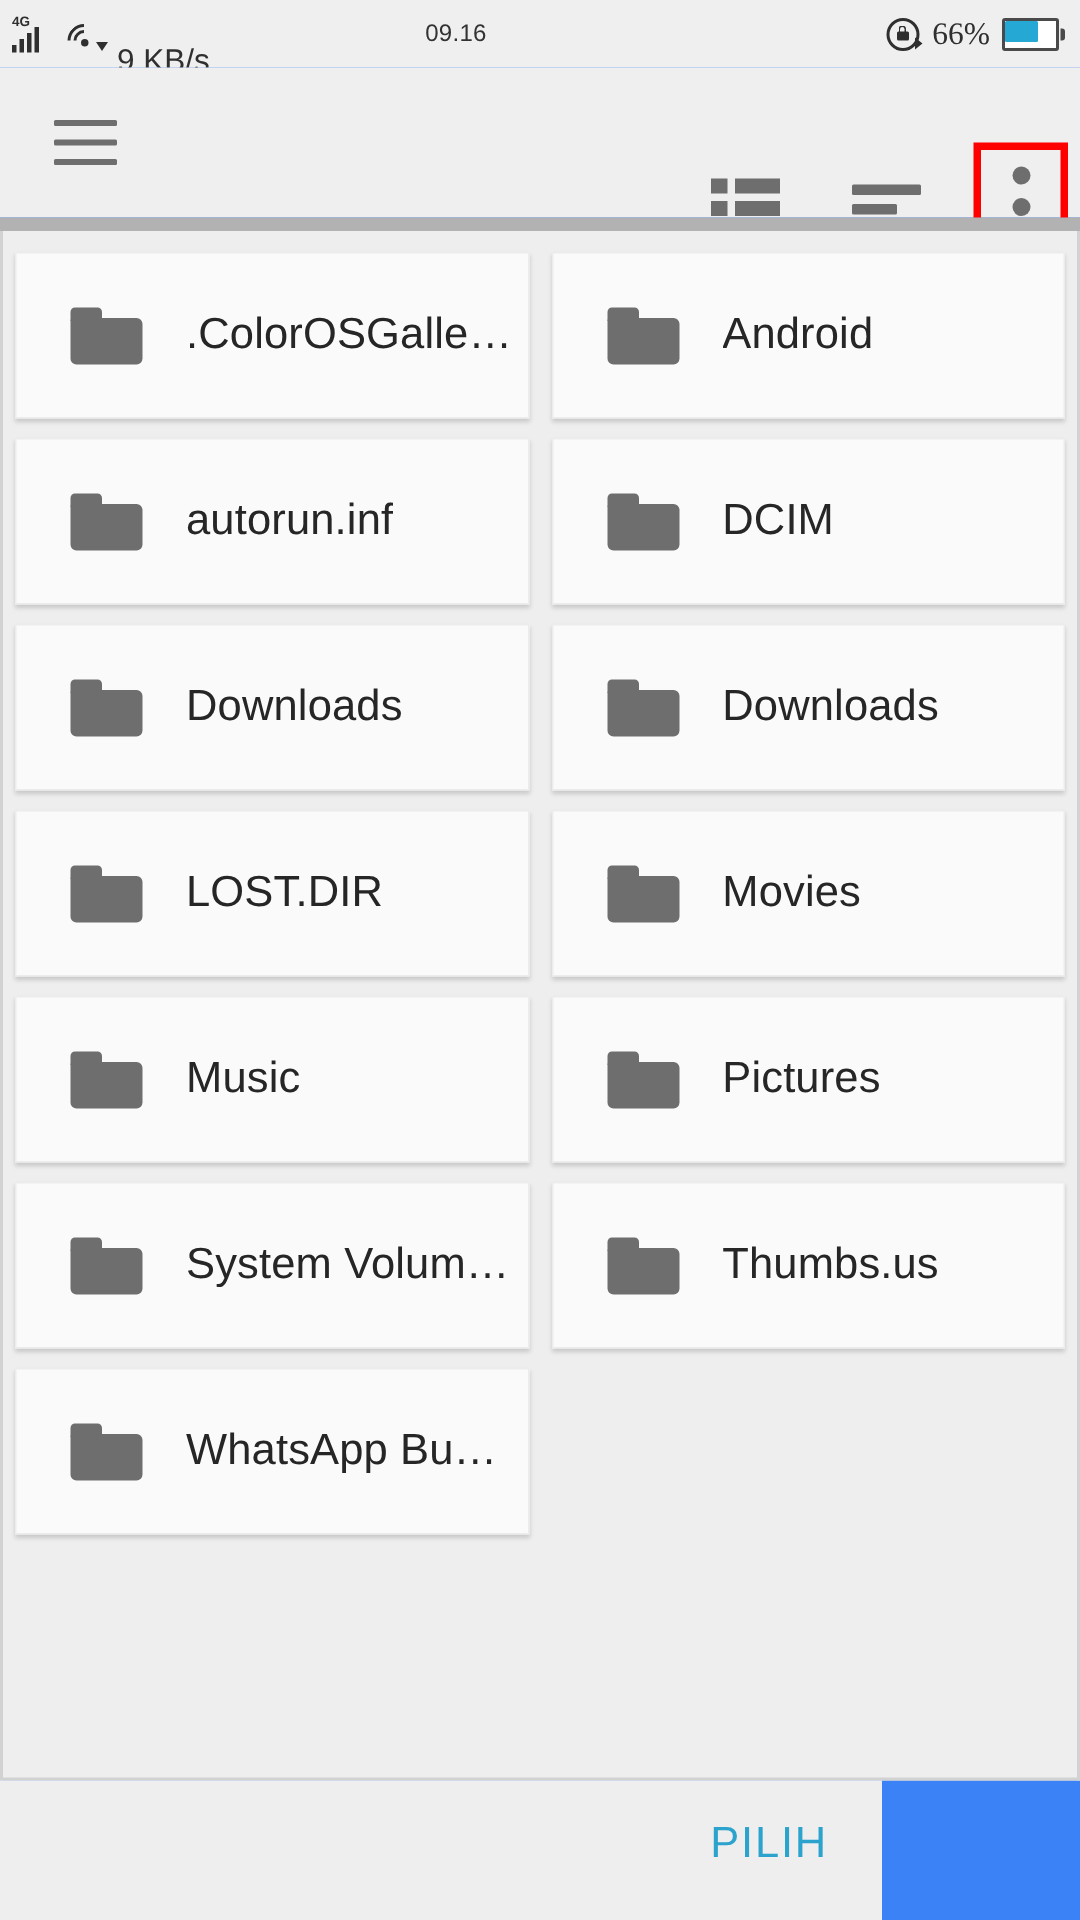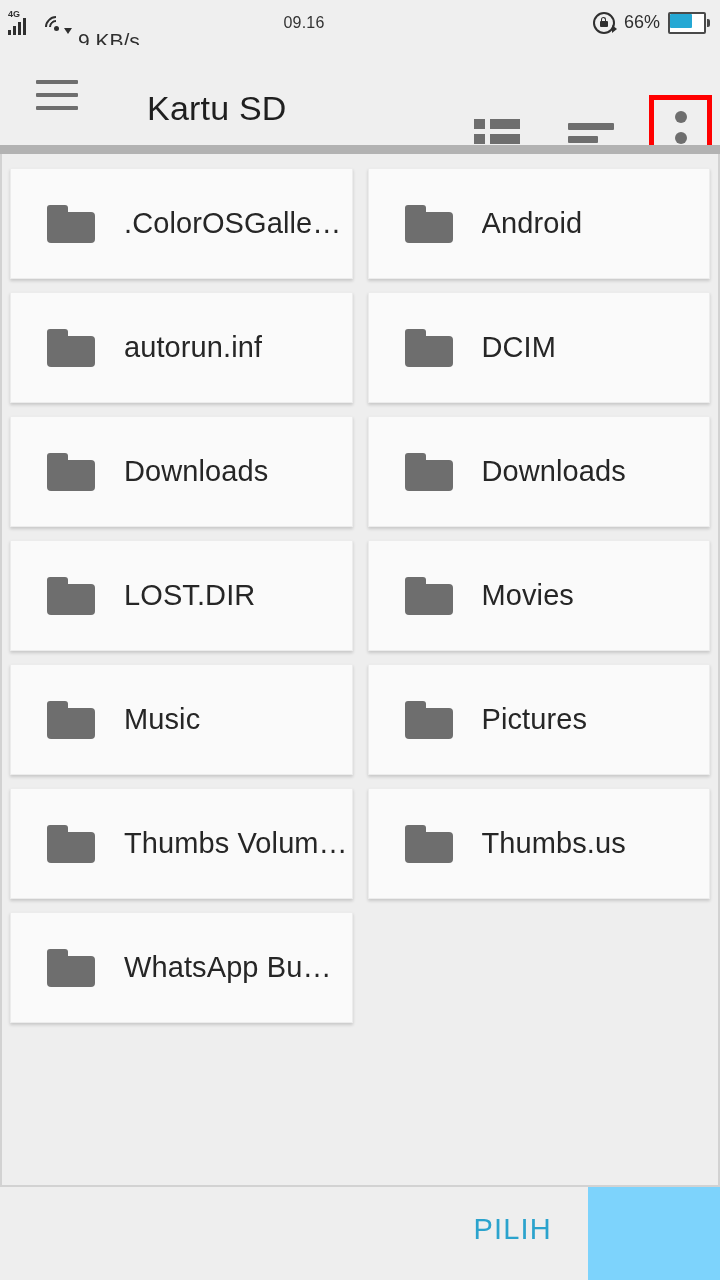--- a/index.html
+++ b/index.html
@@ -5,21 +5,21 @@
   * { margin:0; padding:0; box-sizing:border-box; }
   html, body {
     width:720px; height:1280px;
     font-family:"Liberation Sans", sans-serif;
     background:#eeeeee;
     overflow:hidden;
   }
   #screen {
     position:relative;
     width:720px; height:1280px;
-    background:#7dd3fc;
+    background:#3b82f6;
   }
 
   
   #statusbar {
     position:absolute; top:0; left:0;
     width:720px; height:45px;
     background:#efefef;
     display:flex; align-items:center;
     color:#2b2b2b;
   }
@@ -31,21 +31,21 @@
     position:absolute; left:0; width:608px;
     text-align:center;
     font-size:16px; color:#333333;
     letter-spacing:0.2px;
   }
   .sb-right {
     position:absolute; right:10px;
     display:flex; align-items:center; gap:8px;
   }
   .sb-text { font-size:21px; color:#2f2f2f;margin-top:36px; }
-  .pct { font-size:18px; color:#2f2f2f; }
+  .pct { font-size:21px; color:#2f2f2f;font-family:Liberation Serif, serif; }
 
   
   .signal { position:relative; width:30px; height:24px; }
   .signal .bars { position:absolute; bottom:0; left:0; display:flex; align-items:flex-end; gap:2px; height:16px; }
   .signal .bars i { display:block; width:3px; background:#2f2f2f; }
   .signal .bars i:nth-child(1){ height:5px; }
   .signal .bars i:nth-child(2){ height:9px; }
   .signal .bars i:nth-child(3){ height:13px; }
   .signal .bars i:nth-child(4){ height:17px; }
   .signal .g4 { position:absolute; top:-1px; left:0; font-size:9px; font-weight:bold; color:#2f2f2f; line-height:9px; }
@@ -242,21 +242,20 @@
   </div>
 
   <div id="appbar">
 
     <div id="hamburger">
       <i></i>
         <i></i>
         <i></i>
     </div>
 
-    <div id="page-title">Kartu SD</div>
 
     <div class="tb-btn" id="icon-listview">
       <div class="row">
           <span class="sq"></span>
           <span class="bar"></span>
         </div>
       <div class="row">
           <span class="sq"></span>
           <span class="bar"></span>
         </div>
@@ -351,21 +350,21 @@
             <span class="tab"></span>
             <span class="body"></span>
           </div>
           <div class="file-label">Pictures</div>
         </div>
         <div class="file-card">
           <div class="folder-icon">
             <span class="tab"></span>
             <span class="body"></span>
           </div>
-          <div class="file-label">Thumbs Volum…</div>
+          <div class="file-label">System Volum…</div>
         </div>
         <div class="file-card">
           <div class="folder-icon">
             <span class="tab"></span>
             <span class="body"></span>
           </div>
           <div class="file-label">Thumbs.us</div>
         </div>
         <div class="file-card">
           <div class="folder-icon">

